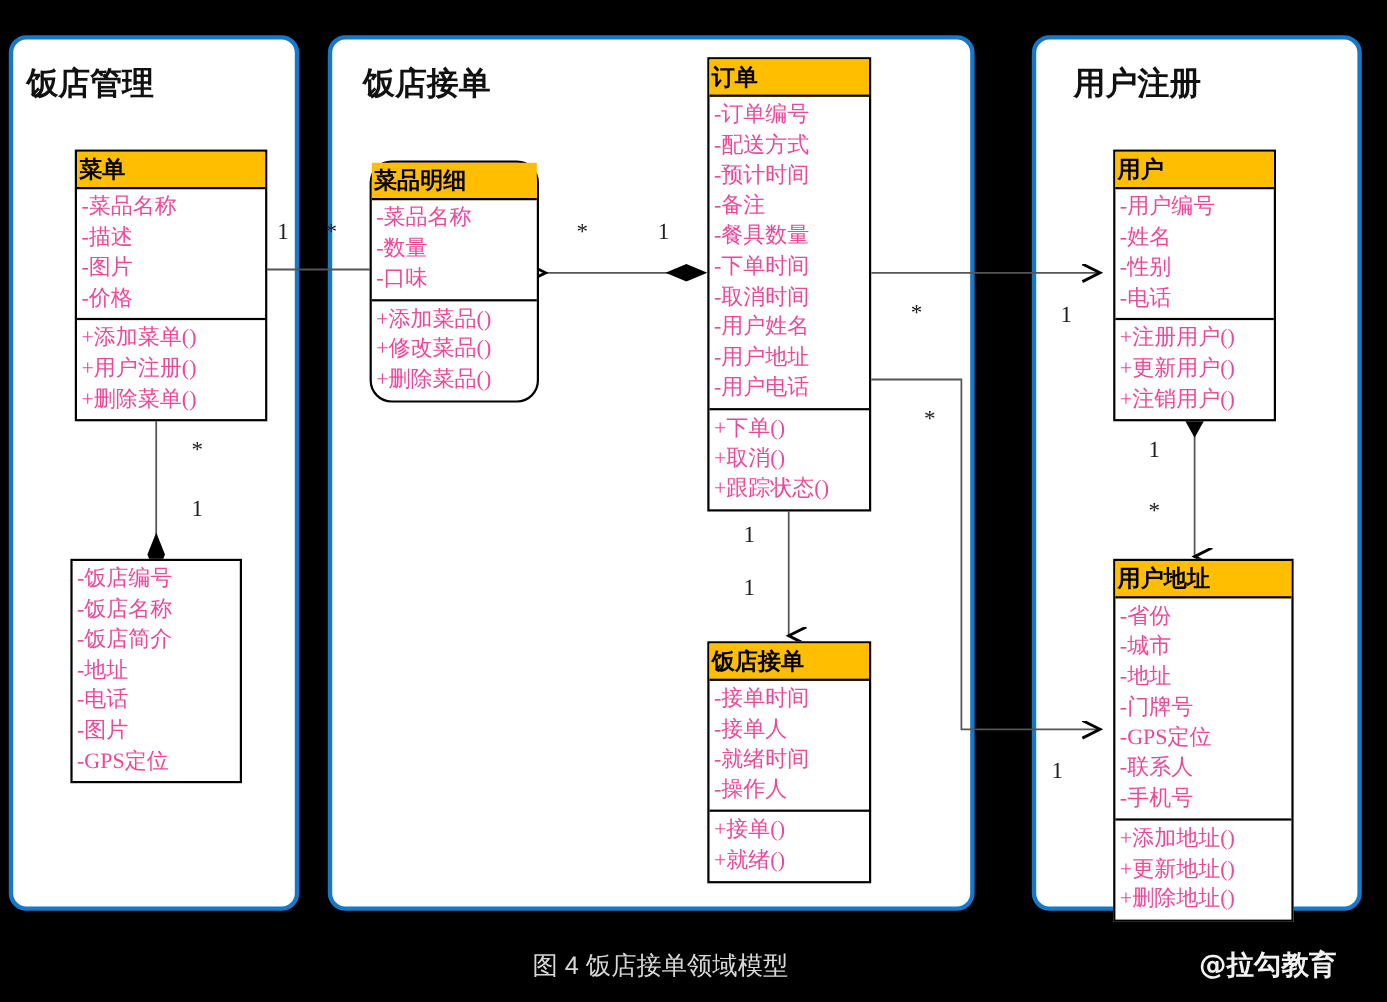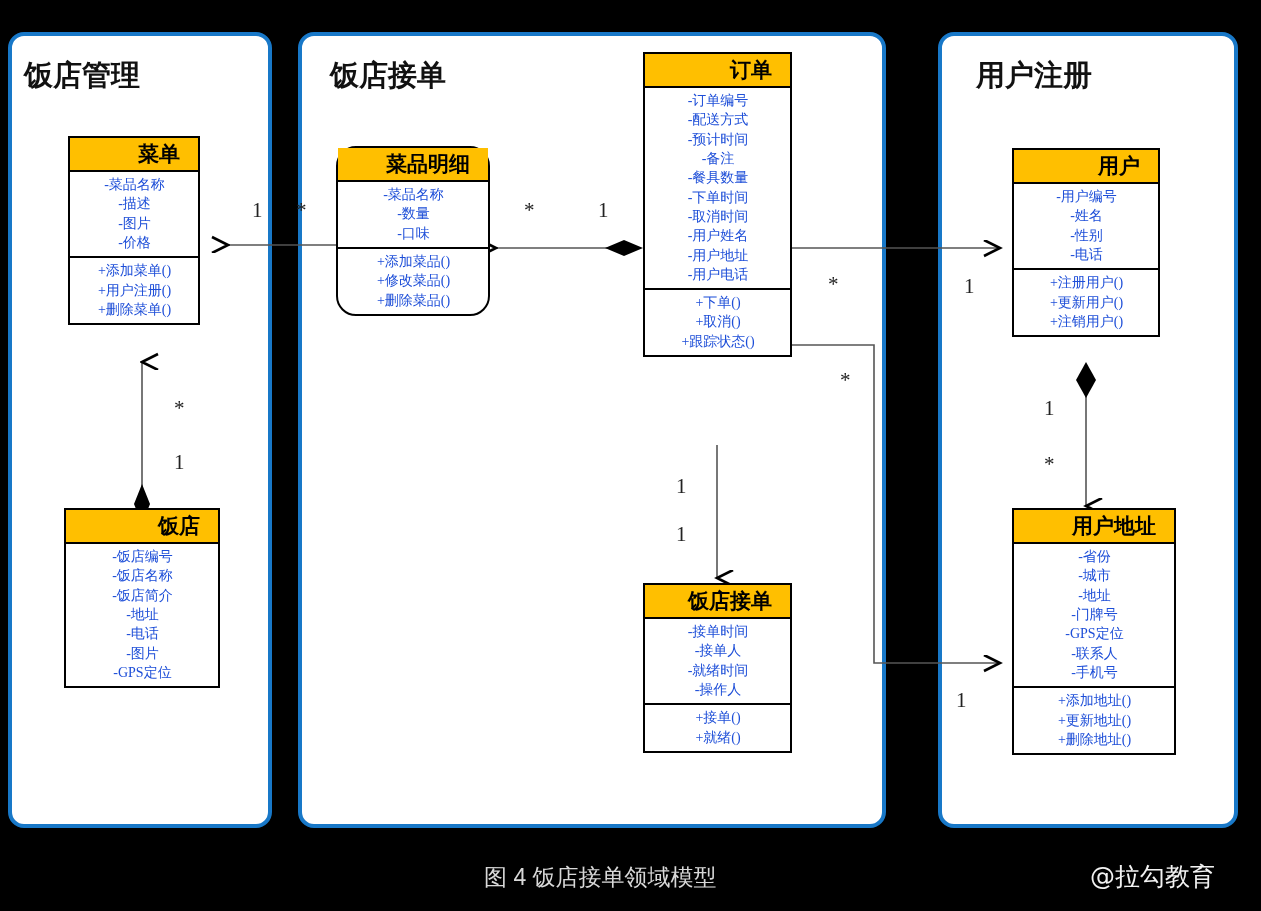--- a/index.html
+++ b/index.html
@@ -37,43 +37,42 @@
   .uml-class {
     position: absolute;
     background: #ffffff;
     border: 2px solid #000000;
     box-sizing: border-box;
     z-index: 5;
   }
   .uml-header {
     background: var(--hdr, #ffbf00);
     border-bottom: 2px solid #000000;
-    text-align: right;
+    text-align: left;
     font-weight: bold;
     font-size: 21px;
     color: #000000;
     line-height: 1.0;
     padding: 5px 18px 6px 2px;
     box-sizing: border-box;
     font-family: "DejaVu Serif", "Liberation Serif", serif;
   }
   .uml-section {
     padding: 3px 3px 4px 4px;
     box-sizing: border-box;
   }
   .uml-section + .uml-section {
     border-top: 2px solid #000000;
   }
   .uml-row {
-    font-size: 14px;
+    font-size: 20px;
     line-height: 1.38;
-    color: #1d4ed8;
+    color: #ec4899;
     white-space: nowrap;
     font-family: "Liberation Serif", "DejaVu Serif", serif;
-    text-align: center;
   }
 
   
   .edge-svg {
     position: absolute;
     left: 0;
     top: 0;
     width: 1261px;
     height: 911px;
     pointer-events: none;
@@ -93,21 +92,21 @@
     position: absolute;
     font-family: Liberation Sans, sans-serif;
     font-size: 23px;
     color: #d8d8d8;
     white-space: nowrap;
   }
   .watermark {
     position: absolute;
     font-family: "DejaVu Sans", "Liberation Sans", sans-serif;
     font-size: 25px;
-    font-weight: normal;
+    font-weight: bold;
     color: #f2f2f2;
     white-space: nowrap;
   }
 </style>
 </head>
 <body>
 
 <div id="canvas">
 
   <div class="package" style="left:8px; top:32px; width:264px; height:796px;"></div>
@@ -179,37 +178,36 @@
 
   <div class="mult" style="left:828px; top:272px;">*</div>
   <div class="mult" style="left:964px; top:274px;">1</div>
 
   <div class="mult" style="left:840px; top:368px;">*</div>
   <div class="mult" style="left:956px; top:688px;">1</div>
 
   <div class="mult" style="left:1044px; top:396px;">1</div>
   <div class="mult" style="left:1044px; top:452px;">*</div>
 
-  <div class="uml-class" style="left:68px; top:136px; width:132px;">
+  <div class="uml-class" style="left:68px; top:136px; width:175px;">
     <div class="uml-header">菜单</div>
     <div class="uml-section">
       <div class="uml-row">-菜品名称</div>
       <div class="uml-row">-描述</div>
       <div class="uml-row">-图片</div>
       <div class="uml-row">-价格</div>
     </div>
     <div class="uml-section">
       <div class="uml-row">+添加菜单()</div>
       <div class="uml-row">+用户注册()</div>
       <div class="uml-row">+删除菜单()</div>
     </div>
   </div>
 
   <div class="uml-class" style="left:64px; top:508px; width:156px;">
-    <div class="uml-header">饭店</div>
     <div class="uml-section">
       <div class="uml-row">-饭店编号</div>
       <div class="uml-row">-饭店名称</div>
       <div class="uml-row">-饭店简介</div>
       <div class="uml-row">-地址</div>
       <div class="uml-row">-电话</div>
       <div class="uml-row">-图片</div>
       <div class="uml-row">-GPS定位</div>
     </div>
   </div>
@@ -256,21 +254,21 @@
       <div class="uml-row">-接单人</div>
       <div class="uml-row">-就绪时间</div>
       <div class="uml-row">-操作人</div>
     </div>
     <div class="uml-section">
       <div class="uml-row">+接单()</div>
       <div class="uml-row">+就绪()</div>
     </div>
   </div>
 
-  <div class="uml-class" style="left:1012px; top:148px; width:148px;">
+  <div class="uml-class" style="left:1012px; top:136px; width:148px;">
     <div class="uml-header">用户</div>
     <div class="uml-section">
       <div class="uml-row">-用户编号</div>
       <div class="uml-row">-姓名</div>
       <div class="uml-row">-性别</div>
       <div class="uml-row">-电话</div>
     </div>
     <div class="uml-section">
       <div class="uml-row">+注册用户()</div>
       <div class="uml-row">+更新用户()</div>

